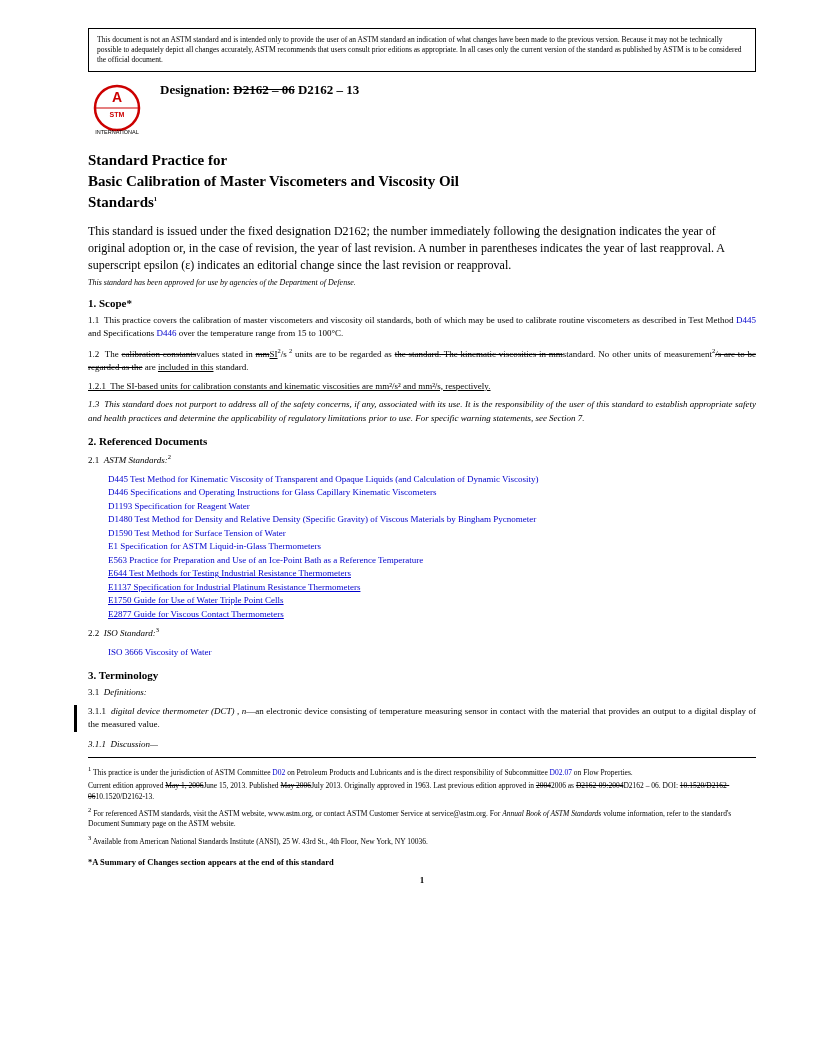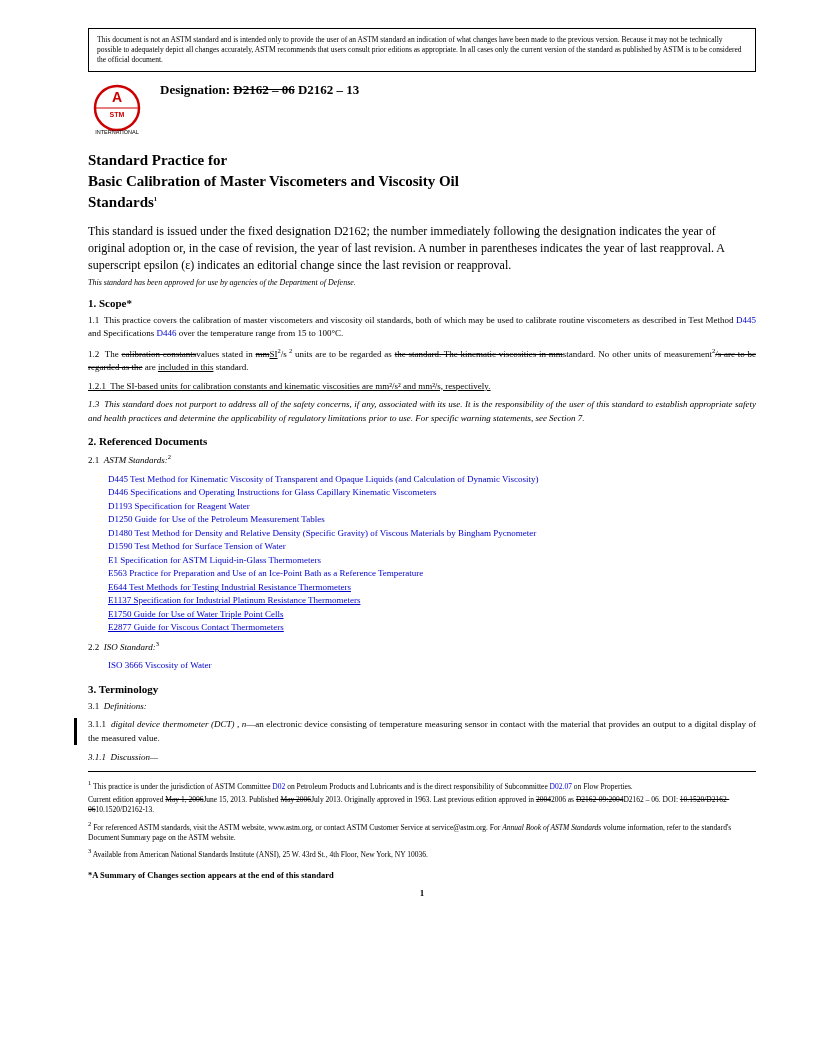--- a/index.html
+++ b/index.html
@@ -195,21 +195,20 @@
   <div class="section-heading">2. Referenced Documents</div>
 
   <div class="body-text">
     2.1&nbsp; <em>ASTM Standards:</em><sup>2</sup>
   </div>
 
   <div class="ref-list">
     <div class="ref-item link-blue">D445 Test Method for Kinematic Viscosity of Transparent and Opaque Liquids (and Calculation of Dynamic Viscosity)</div>
     <div class="ref-item link-blue">D446 Specifications and Operating Instructions for Glass Capillary Kinematic Viscometers</div>
     <div class="ref-item link-blue">D1193 Specification for Reagent Water</div>
-    <div class="ref-item link-blue">D1250 Guide for Use of the Petroleum Measurement Tables</div>
     <div class="ref-item link-blue">D1480 Test Method for Density and Relative Density (Specific Gravity) of Viscous Materials by Bingham Pycnometer</div>
     <div class="ref-item link-blue">D1590 Test Method for Surface Tension of Water</div>
     <div class="ref-item link-blue">E1 Specification for ASTM Liquid-in-Glass Thermometers</div>
     <div class="ref-item link-red">E563 Practice for Preparation and Use of an Ice-Point Bath as a Reference Temperature</div>
     <div class="ref-item link-red" style="text-decoration:underline;">E644 Test Methods for Testing Industrial Resistance Thermometers</div>
     <div class="ref-item link-red" style="text-decoration:underline;">E1137 Specification for Industrial Platinum Resistance Thermometers</div>
     <div class="ref-item link-red" style="text-decoration:underline;">E1750 Guide for Use of Water Triple Point Cells</div>
     <div class="ref-item link-red" style="text-decoration:underline;">E2877 Guide for Viscous Contact Thermometers</div>
   </div>
 

